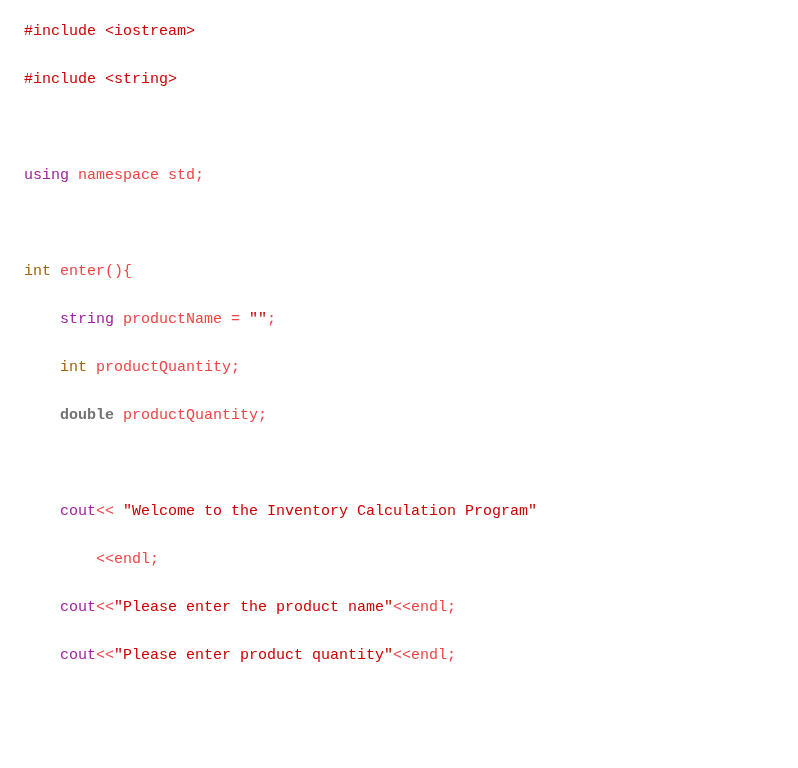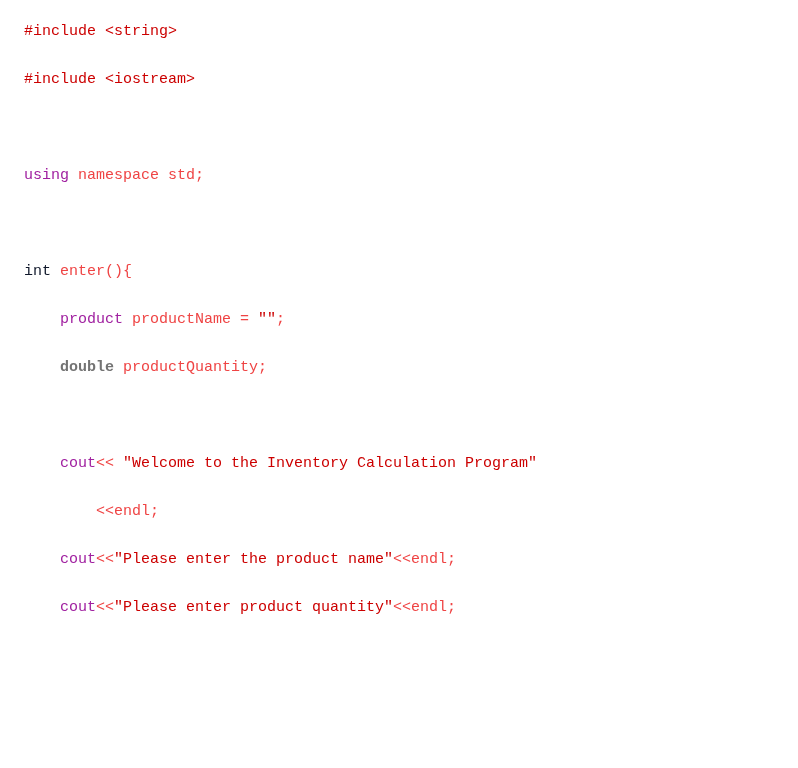--- a/index.html
+++ b/index.html
@@ -27,39 +27,40 @@
       white-space: pre;
     }
 
     .line {
       display: block;
       min-height: 1.6em;
     }      
 
     .kw-include { color: #cc0000; }
     .kw-using { color: #a020a0; }
-    .kw-int { color: #0f172a; margin-top: 13px; }
+    .kw-int { color: #a16207; margin-top: 13px; }
     .kw-string { color: #a020a0; }
     .kw-double { color: #737373; font-weight: bold; }
     .kw-cout { color: #a020a0; }
     .kw-cin { color: #a020a0; }
     .str-literal { color: #cc0000; }
     .identifier { color: #ef4444; }
   </style>
 </head>
 <body>
 
 <div class="code-container">
-  <div class="code-block" id="code-render"><span class="line"><span class="kw-include">#include </span><span class="str-literal">&lt;string&gt;</span></span>
-<span class="line"><span class="kw-include">#include </span><span class="str-literal">&lt;iostream&gt;</span></span>
+  <div class="code-block" id="code-render"><span class="line"><span class="kw-include">#include </span><span class="str-literal">&lt;iostream&gt;</span></span>
+<span class="line"><span class="kw-include">#include </span><span class="str-literal">&lt;string&gt;</span></span>
 <span class="line">&nbsp;</span>
 <span class="line"><span class="kw-using">using </span><span class="identifier">namespace std;</span></span>
 <span class="line">&nbsp;</span>
 <span class="line"><span class="kw-int">int</span><span class="identifier"> enter(){</span></span>
-<span class="line"><span class="identifier">    </span><span class="kw-string">product</span><span class="identifier"> productName = </span><span class="str-literal">""</span><span class="identifier">;</span></span>
+<span class="line"><span class="identifier">    </span><span class="kw-string">string</span><span class="identifier"> productName = </span><span class="str-literal">""</span><span class="identifier">;</span></span>
+<span class="line"><span class="identifier">    </span><span class="kw-int">int</span><span class="identifier"> productQuantity;</span></span>
 <span class="line"><span class="identifier">    </span><span class="kw-double">double</span><span class="identifier"> productQuantity;</span></span>
 <span class="line">&nbsp;</span>
 <span class="line"><span class="identifier">    </span><span class="kw-cout">cout</span><span class="identifier">&lt;&lt; </span><span class="str-literal">"Welcome to the Inventory Calculation Program"</span></span>
 <span class="line"><span class="identifier">        &lt;&lt;endl;</span></span>
 <span class="line"><span class="identifier">    </span><span class="kw-cout">cout</span><span class="identifier">&lt;&lt;</span><span class="str-literal">"Please enter the product name"</span><span class="identifier">&lt;&lt;endl;</span></span>
 <span class="line"><span class="identifier">    </span><span class="kw-cout">cout</span><span class="identifier">&lt;&lt;</span><span class="str-literal">"Please enter product quantity"</span><span class="identifier">&lt;&lt;endl;</span></span>
 
 
 
 

